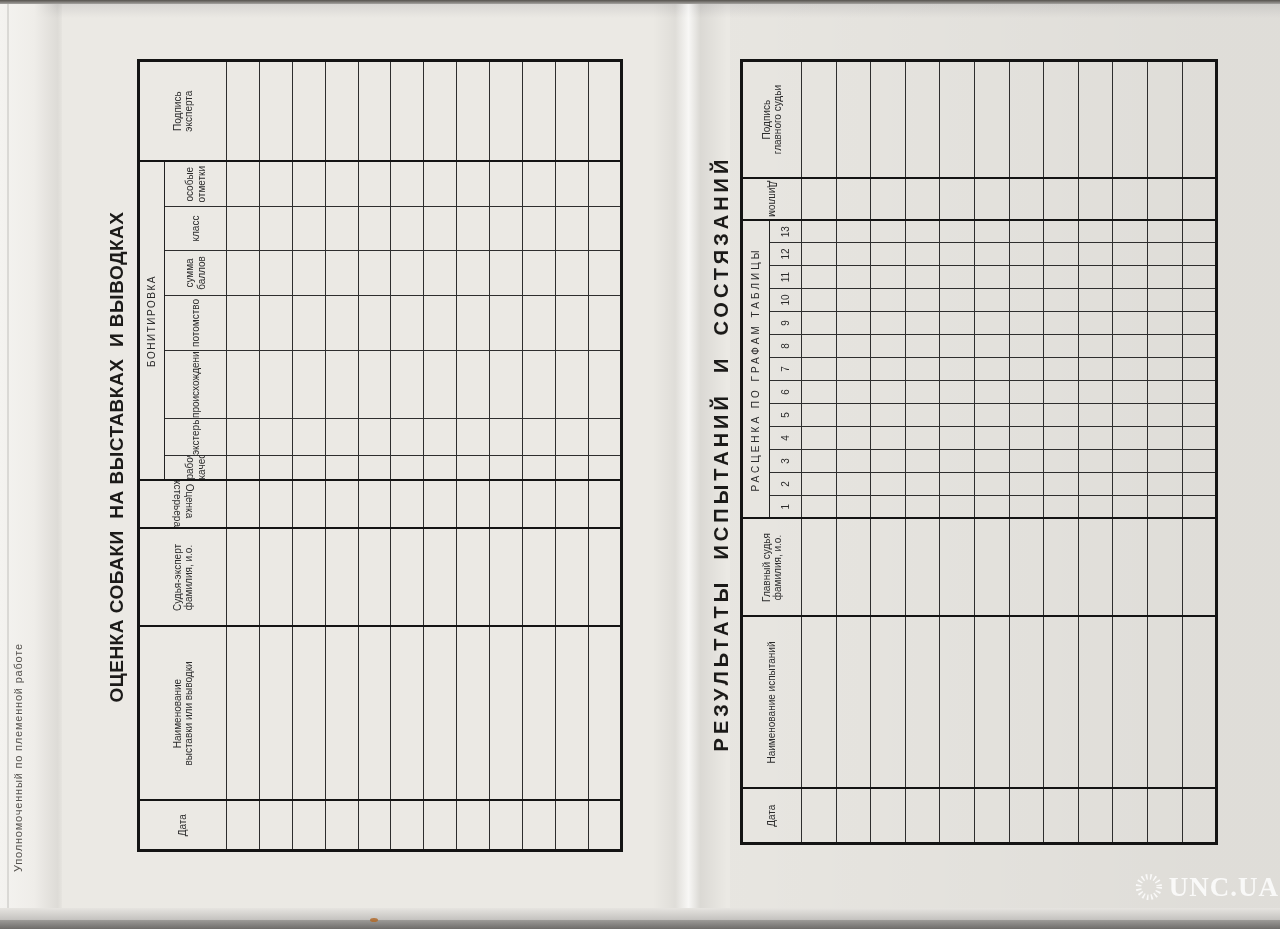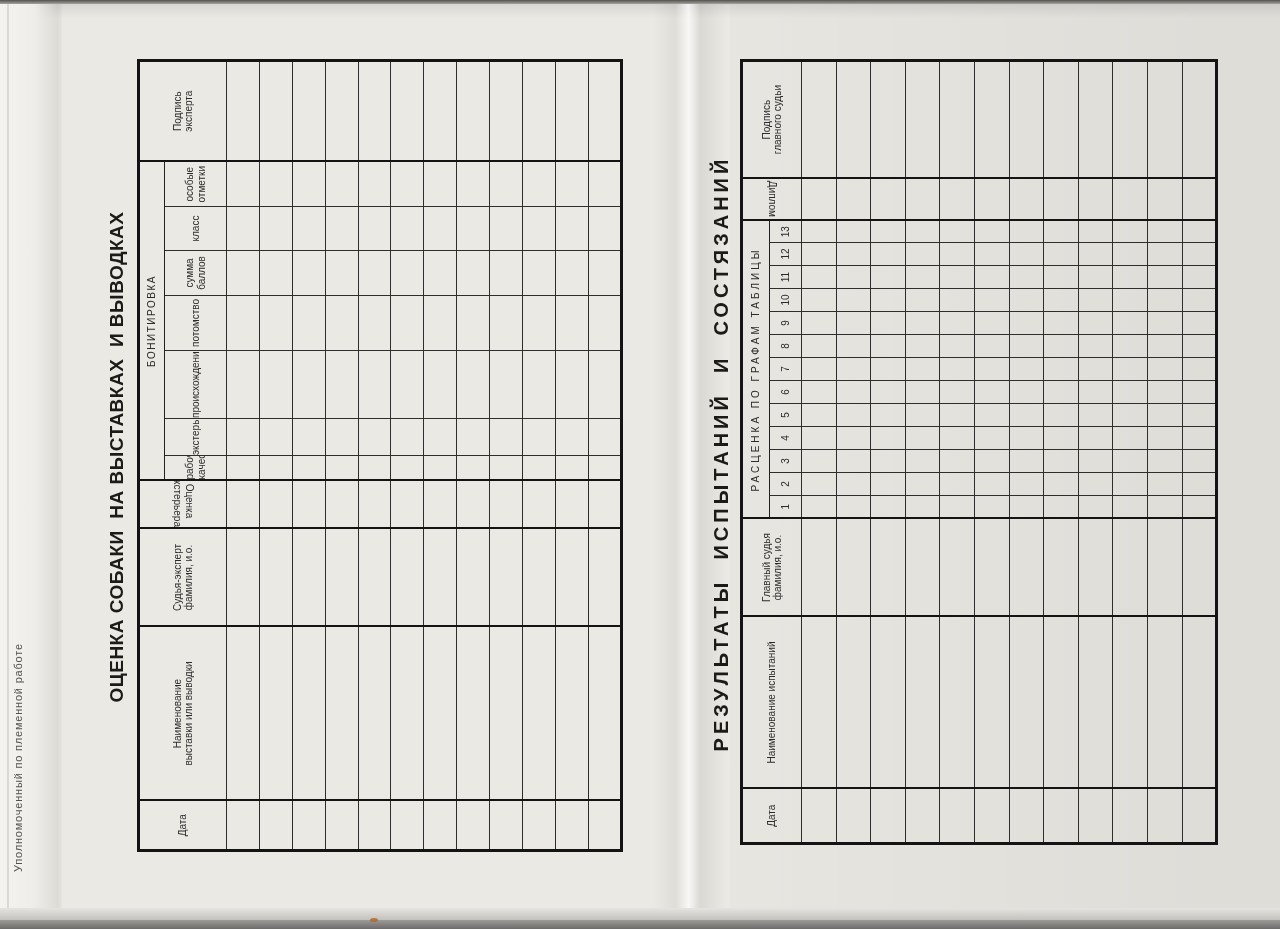--- a/index.html
+++ b/index.html
@@ -586,13 +586,19 @@
             <td></td>
             <td></td>
             <td class="thr"></td>
             <td class="thr"></td>
             <td></td>
           </tr>
         </tbody>
     </table>
   </div>
 
+  <div id="wm">
+    <svg width="40" height="40" viewBox="0 0 40 40">
+      <circle cx="20" cy="20" r="13" fill="none" stroke="rgba(255,255,255,0.82)" stroke-width="7" stroke-dasharray="2 3.2"></circle>
+    </svg>
+    <span class="wm-text">UNC.UA</span>
+  </div>
 </div>
 
 </body></html>

